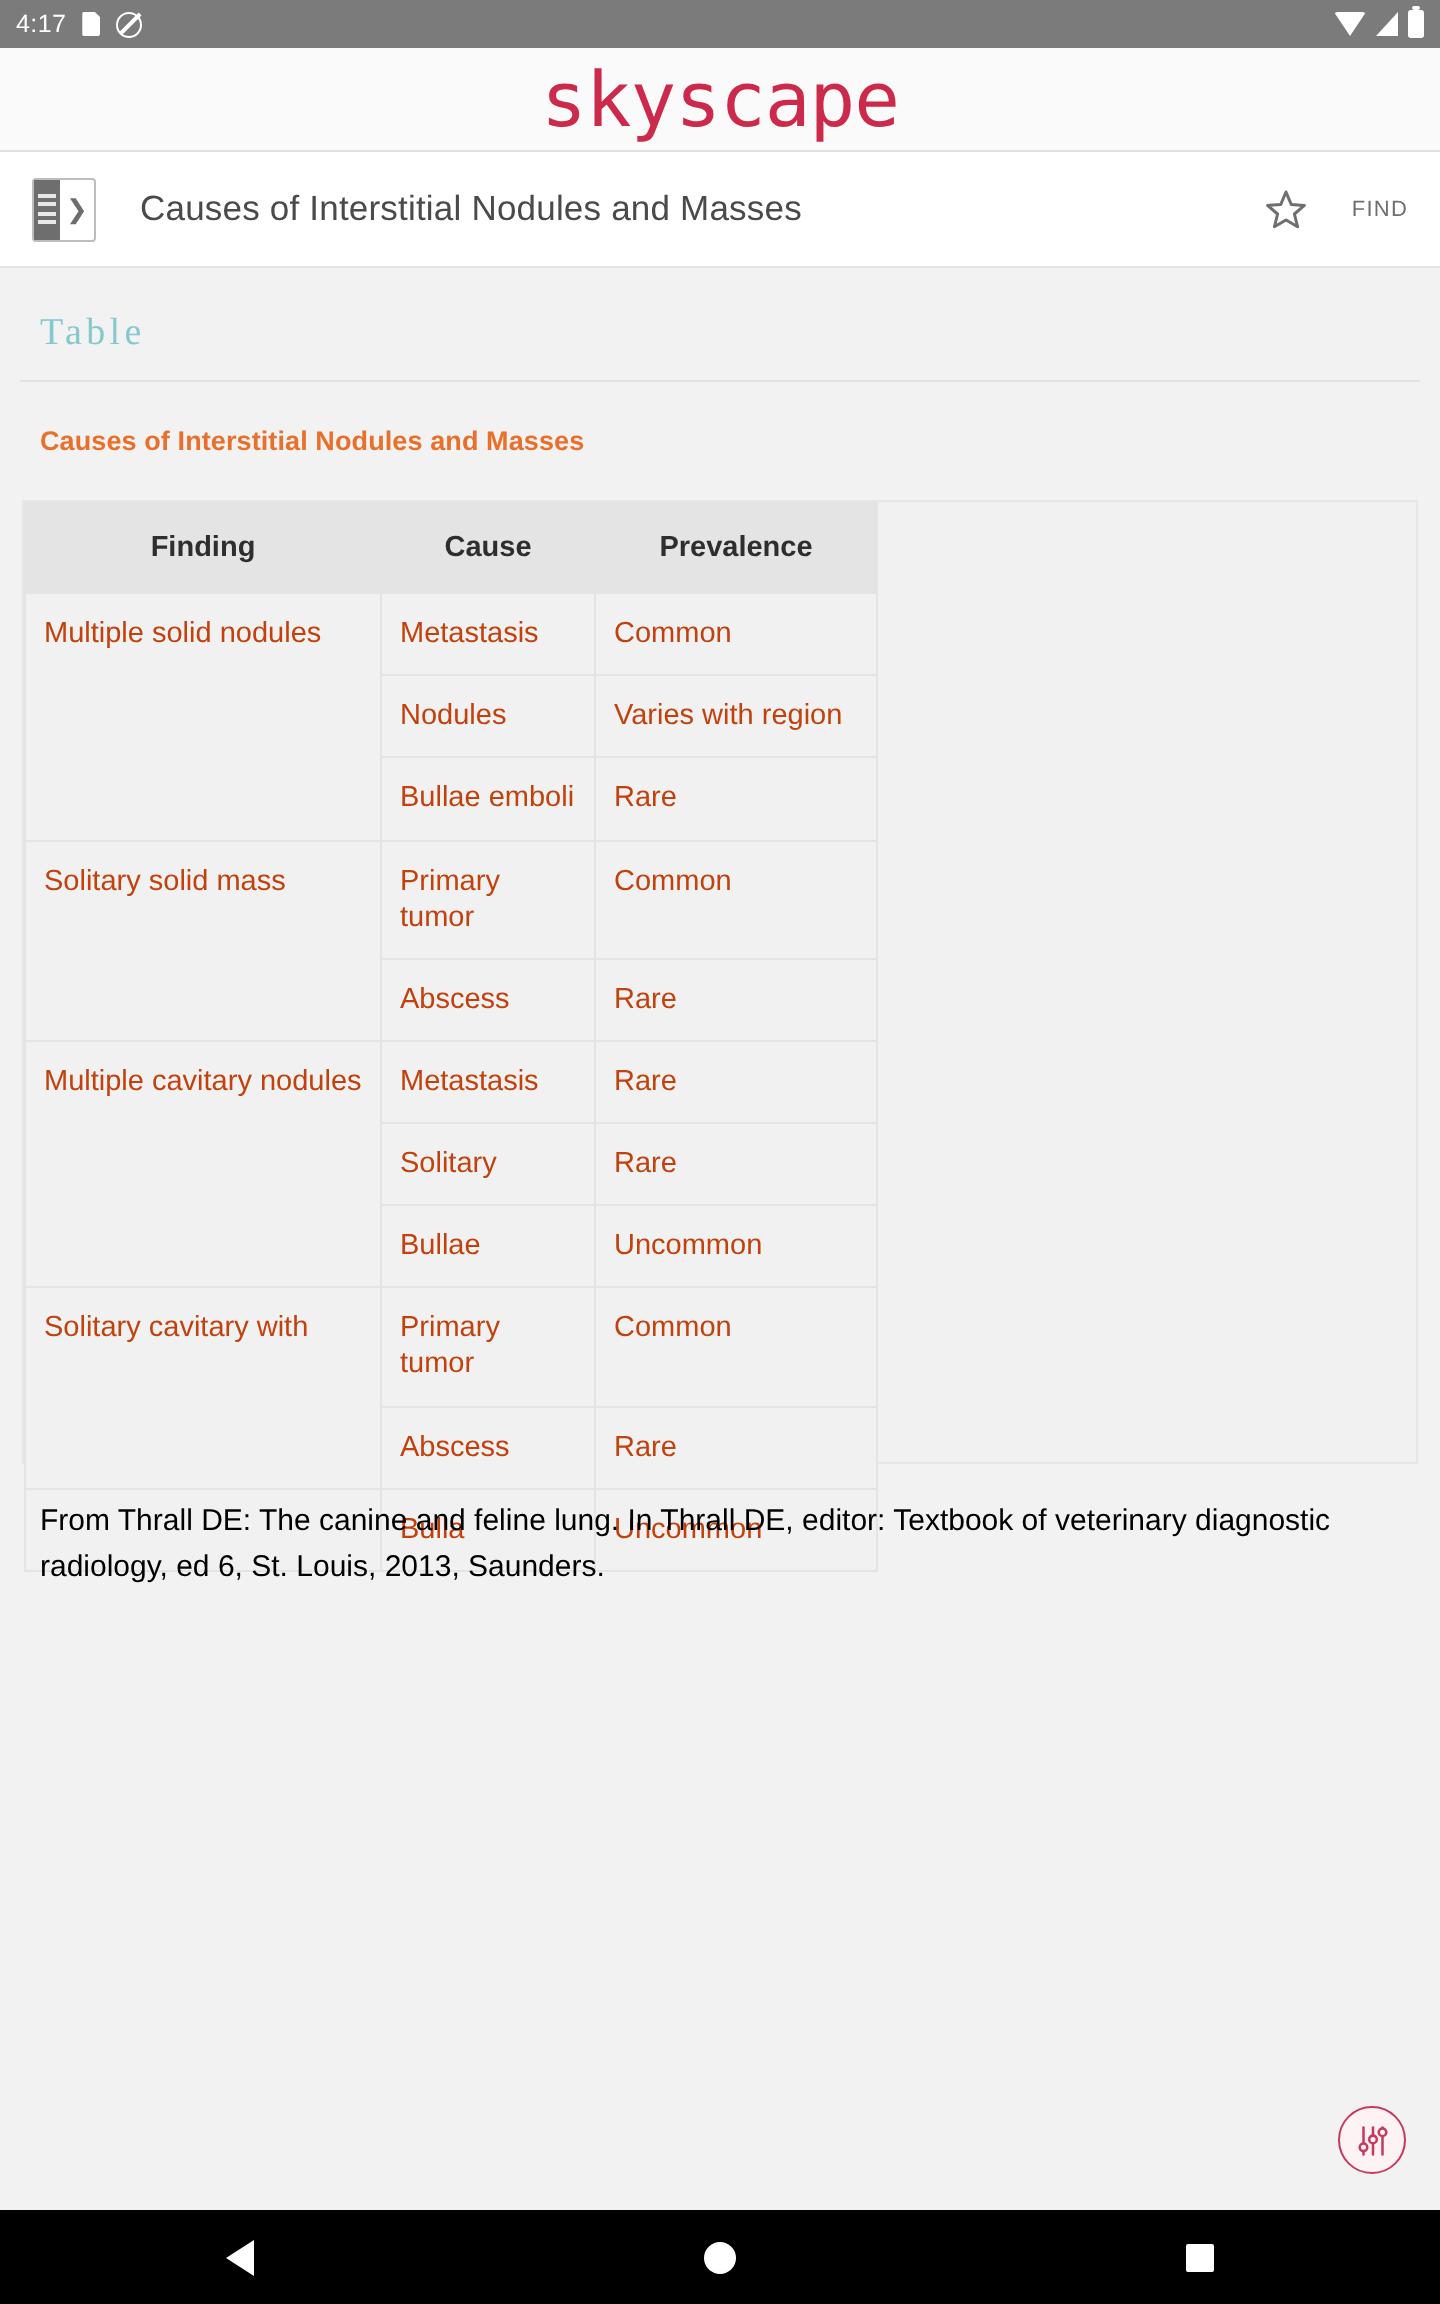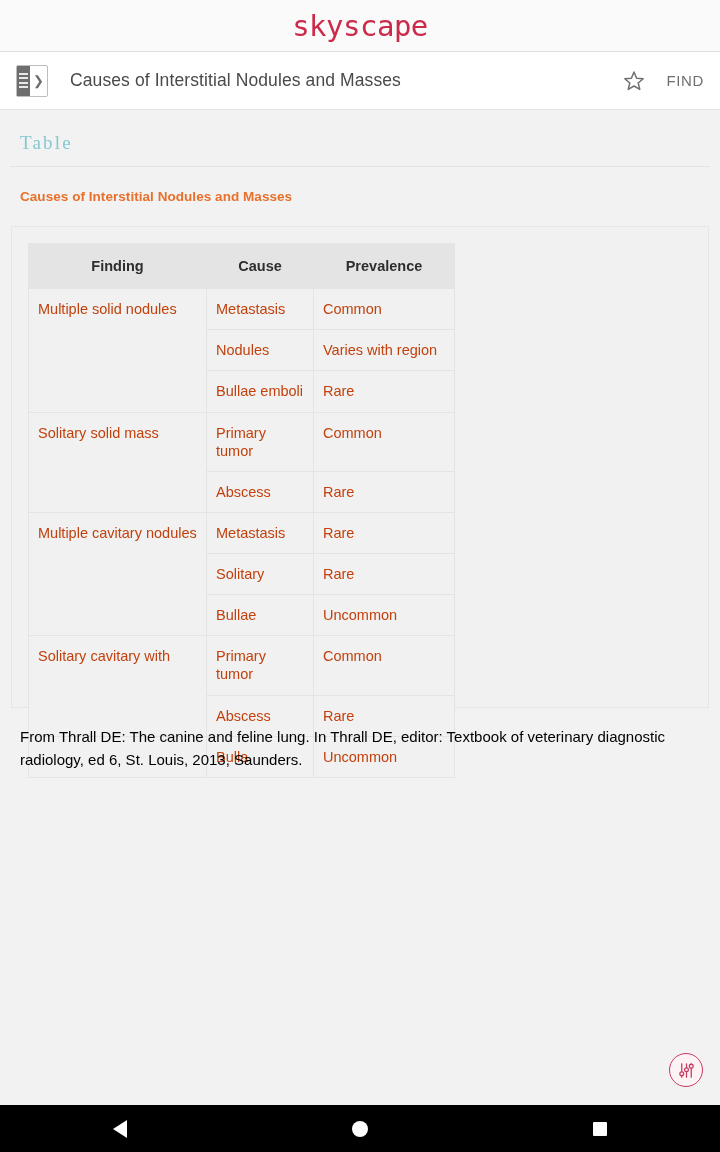--- a/index.html
+++ b/index.html
@@ -32,58 +32,58 @@
   .ic-batt::before { content:""; position:absolute; top:-2.5px; left:2px; width:4px; height:2px; background:#fff; border-radius:1px; }
 
   
   .brandbar {
     height:52px; background:#fafafa; flex:0 0 52px;
     display:flex; align-items:center; justify-content:center;
     border-bottom:1px solid #e0e0e0;
   }
   .brand {
     font-family:"DejaVu Sans Mono", monospace;
-    font-size:29px; color:#cc2a4b; letter-spacing:-0.5px;
+    font-size:38px; color:#cc2a4b; letter-spacing:-0.5px;
     font-weight:400;
   }
 
   
   .titlebar {
     height:58px; background:#ffffff; flex:0 0 58px;
     display:flex; align-items:center; padding:0 16px;
     border-bottom:1px solid #e3e3e3;
   }
   .toc-icon { width:32px; height:32px; border:1.5px solid #bdbdbd; border-radius:2px;
               display:flex; position:relative; background:#fff; flex:0 0 32px; }
   .toc-icon .lpane { width:13px; background:#6e6e6e; display:flex; flex-direction:column;
                      justify-content:center; gap:2.5px; padding:0 2px; }
   .toc-icon .lpane i { display:block; height:2px; background:#e8e8e8; }
   .toc-icon .chev { flex:1; display:flex; align-items:center; justify-content:center;
                     font-size:13px; color:#6e6e6e; font-family:"Liberation Sans",sans-serif; }
   .doc-title { flex:1; margin-left:22px; font-size:17.5px; color:#4a4a4a; letter-spacing:0.1px; }
   .star-btn { width:30px; height:30px; display:flex; align-items:center; justify-content:center;
               color:#6f6f6f; }
-  .find-btn { font-size:15px; color:#6f6f6f; letter-spacing:0.6px; margin-left:18px; }
+  .find-btn { font-size:11px; color:#6f6f6f; letter-spacing:0.6px; margin-left:18px; }
 
   
   .content { flex:1; background:#f2f2f2; padding:0 10px; overflow:hidden; position:relative; }
   .sect-head {
     color:#85c9cf; font-size:19px; letter-spacing:2.2px;
     padding:22px 0 12px 10px; border-bottom:1px solid #e2e2e2;font-family:Liberation Serif, serif;
   }
   .tbl-title {
     color:#e8702a; font-size:13.5px; font-weight:bold;
     padding:22px 0 0 10px; letter-spacing:0.05px;
   }
 
   .tbl-wrap {
     margin:22px 1px 0 1px; border:1px solid #e6e6e6; background:#f1f1f1;
     padding:0; height:482px;
   }
-  table.data { border-collapse:collapse; width:426px; margin:16px; table-layout:fixed; }
+  table.data { border-collapse:collapse; width:426px; margin:0; table-layout:fixed; }
   table.data th, table.data td {
     border:1px solid #e4e4e4; font-size:14.5px; color:#c2410c;
     padding:11px 9px; vertical-align:top; background:#f1f1f1;
     line-height:1.25;
   }
   table.data th { background:#e4e4e4; font-weight:bold; color:#2e2e2e; padding:13px 9px; }
   table.data col.c1 { width:178px; }
   table.data col.c2 { width:107px; }
   table.data col.c3 { width:141px; }
   table.data td.finding { height:1px; }
@@ -110,20 +110,32 @@
   .nav-back { width:0;height:0; border-top:9px solid transparent; border-bottom:9px solid transparent;
               border-right:14px solid #ffffff; }
   .nav-home { width:16px; height:16px; border-radius:50%; background:#ffffff; }
   .nav-recent { width:14px; height:14px; background:#ffffff; border-radius:1px; }
 </style>
 </head>
 <body>
 
 <div class="screen">
 
+  <div class="statusbar">
+    <div class="sb-left">
+      <span class="sb-time">4:17</span>
+      <span class="ic-sd"></span>
+      <span class="ic-dnd"></span>
+    </div>
+    <div class="sb-right">
+      <span class="ic-wifi"></span>
+      <span class="ic-sig"></span>
+      <span class="ic-batt"></span>
+    </div>
+  </div>
 
   <div class="brandbar">
     <span class="brand">skyscape</span>
   </div>
 
   <div class="titlebar">
     <span class="toc-icon">
       <span class="lpane">
           <i></i>
           <i></i>

